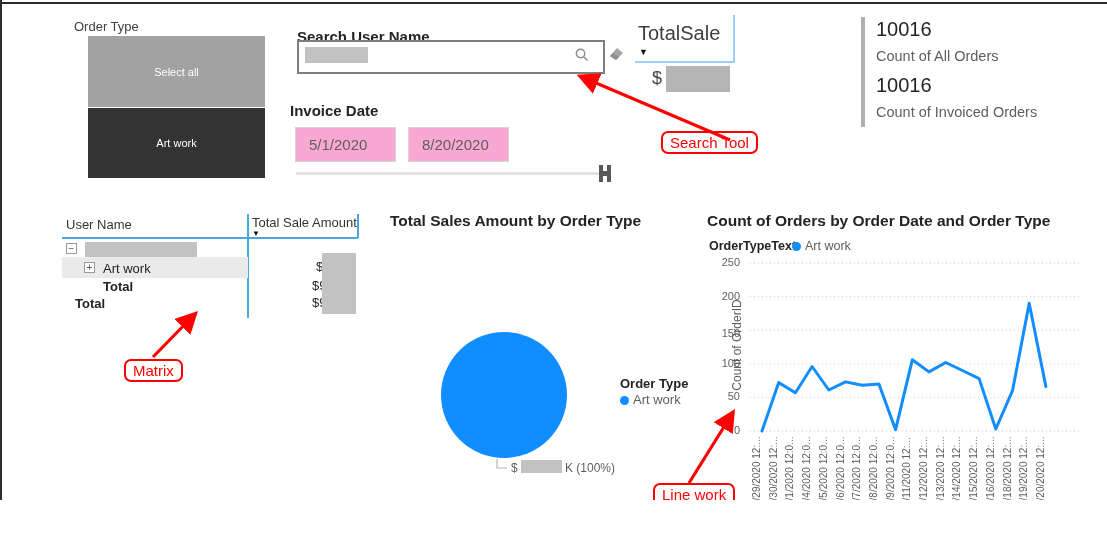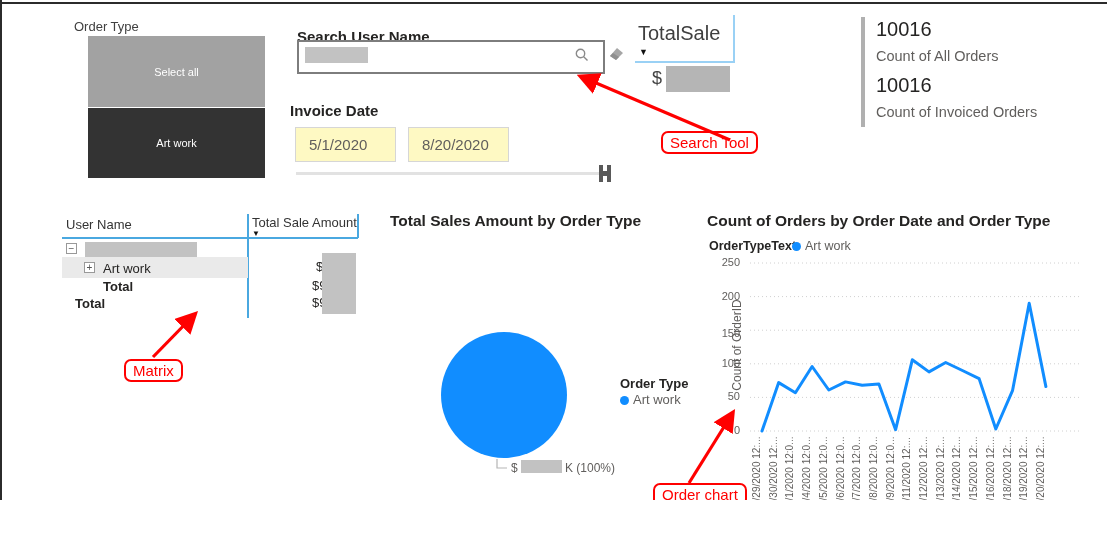--- a/index.html
+++ b/index.html
@@ -17,21 +17,21 @@
   .btn-artwork{top:108px;height:70px;background:#333333;}
   
   .search-label{left:297px;top:19px;font-size:15px;font-weight:bold;margin-top:9px;}
   .search-box{left:297px;top:40px;width:304px;height:30px;border:2px solid #7d7d7d;background:#fff;}
   .search-redaction{left:305px;top:47px;width:63px;height:16px;}
   .search-icon{left:574px;top:47px;}
   .eraser-icon{left:608px;top:44px;}
   
   .invoice-label{left:290px;top:102px;font-size:15px;font-weight:bold;text-align:right;}
   .date-input{position:absolute;top:127px;width:101px;height:35px;border:1px solid #d6d6d6;
-              font-family:inherit;font-size:15px;color:#605e5c;padding:0 0 0 13px;box-sizing:border-box;background:#fef9c3;}
+              font-family:inherit;font-size:15px;color:#605e5c;padding:0 0 0 13px;box-sizing:border-box;background:#f9a8d4;}
   .date-start{left:295px;} .date-end{left:408px;}
   .slider-track{left:296px;top:172px;width:306px;height:3px;background:#e2e2e2;}
   .slider-handle{left:599px;top:165px;cursor:ew-resize;}
   
   .ts-header{left:638px;top:22px;font-size:20px;color:#3f3f3f;}
   .ts-caret{left:639px;top:47px;font-size:9px;color:#111;cursor:pointer;}
   .ts-underline{left:635px;top:61px;width:99px;height:2px;background:#9ad1f5;}
   .ts-rightborder{left:733px;top:15px;width:2px;height:48px;background:#9ad1f5;}
   .ts-dollar{left:652px;top:68px;font-size:18px;color:#444;}
   .ts-redaction{left:666px;top:66px;width:64px;height:26px;background:#b5b5b5;}
@@ -199,21 +199,21 @@
       <div class="abs xtick" style="left: 999.5px;">5/18/2020 12:...</div>
       <div class="abs xtick" style="left: 1016.2px;">5/19/2020 12:...</div>
       <div class="abs xtick" style="left: 1032.9px;">5/20/2020 12:...</div>
     </div>
   <div class="abs xaxis-title">OrderedDate</div>
   <div class="abs scroll-track"></div>
   <div class="abs scroll-thumb"></div>
 
   <div class="annotation-label" style="left:661px;top:131px">Search Tool</div>
   <div class="annotation-label" style="left:124px;top:359px">Matrix</div>
-  <div class="annotation-label" style="left:653px;top:483px">Order chart</div>
+  <div class="annotation-label" style="left:653px;top:483px">Line work</div>
   <svg class="abs" id="arrows" width="1107" height="560">
     <defs>
       <marker id="arrowhead" markerWidth="7" markerHeight="7" refX="5.2" refY="3.5" orient="auto">
         <polygon points="0 0, 7 3.5, 0 7" fill="#ff0000"></polygon>
       </marker>
     </defs>
     <line x1="730" y1="140" x2="582" y2="77" stroke="#ff0000" stroke-width="3.2" marker-end="url(#arrowhead)"></line>
     <line x1="153" y1="357" x2="194" y2="315" stroke="#ff0000" stroke-width="3.2" marker-end="url(#arrowhead)"></line>
     <line x1="689" y1="483" x2="732" y2="414" stroke="#ff0000" stroke-width="3.2" marker-end="url(#arrowhead)"></line>
   </svg>

